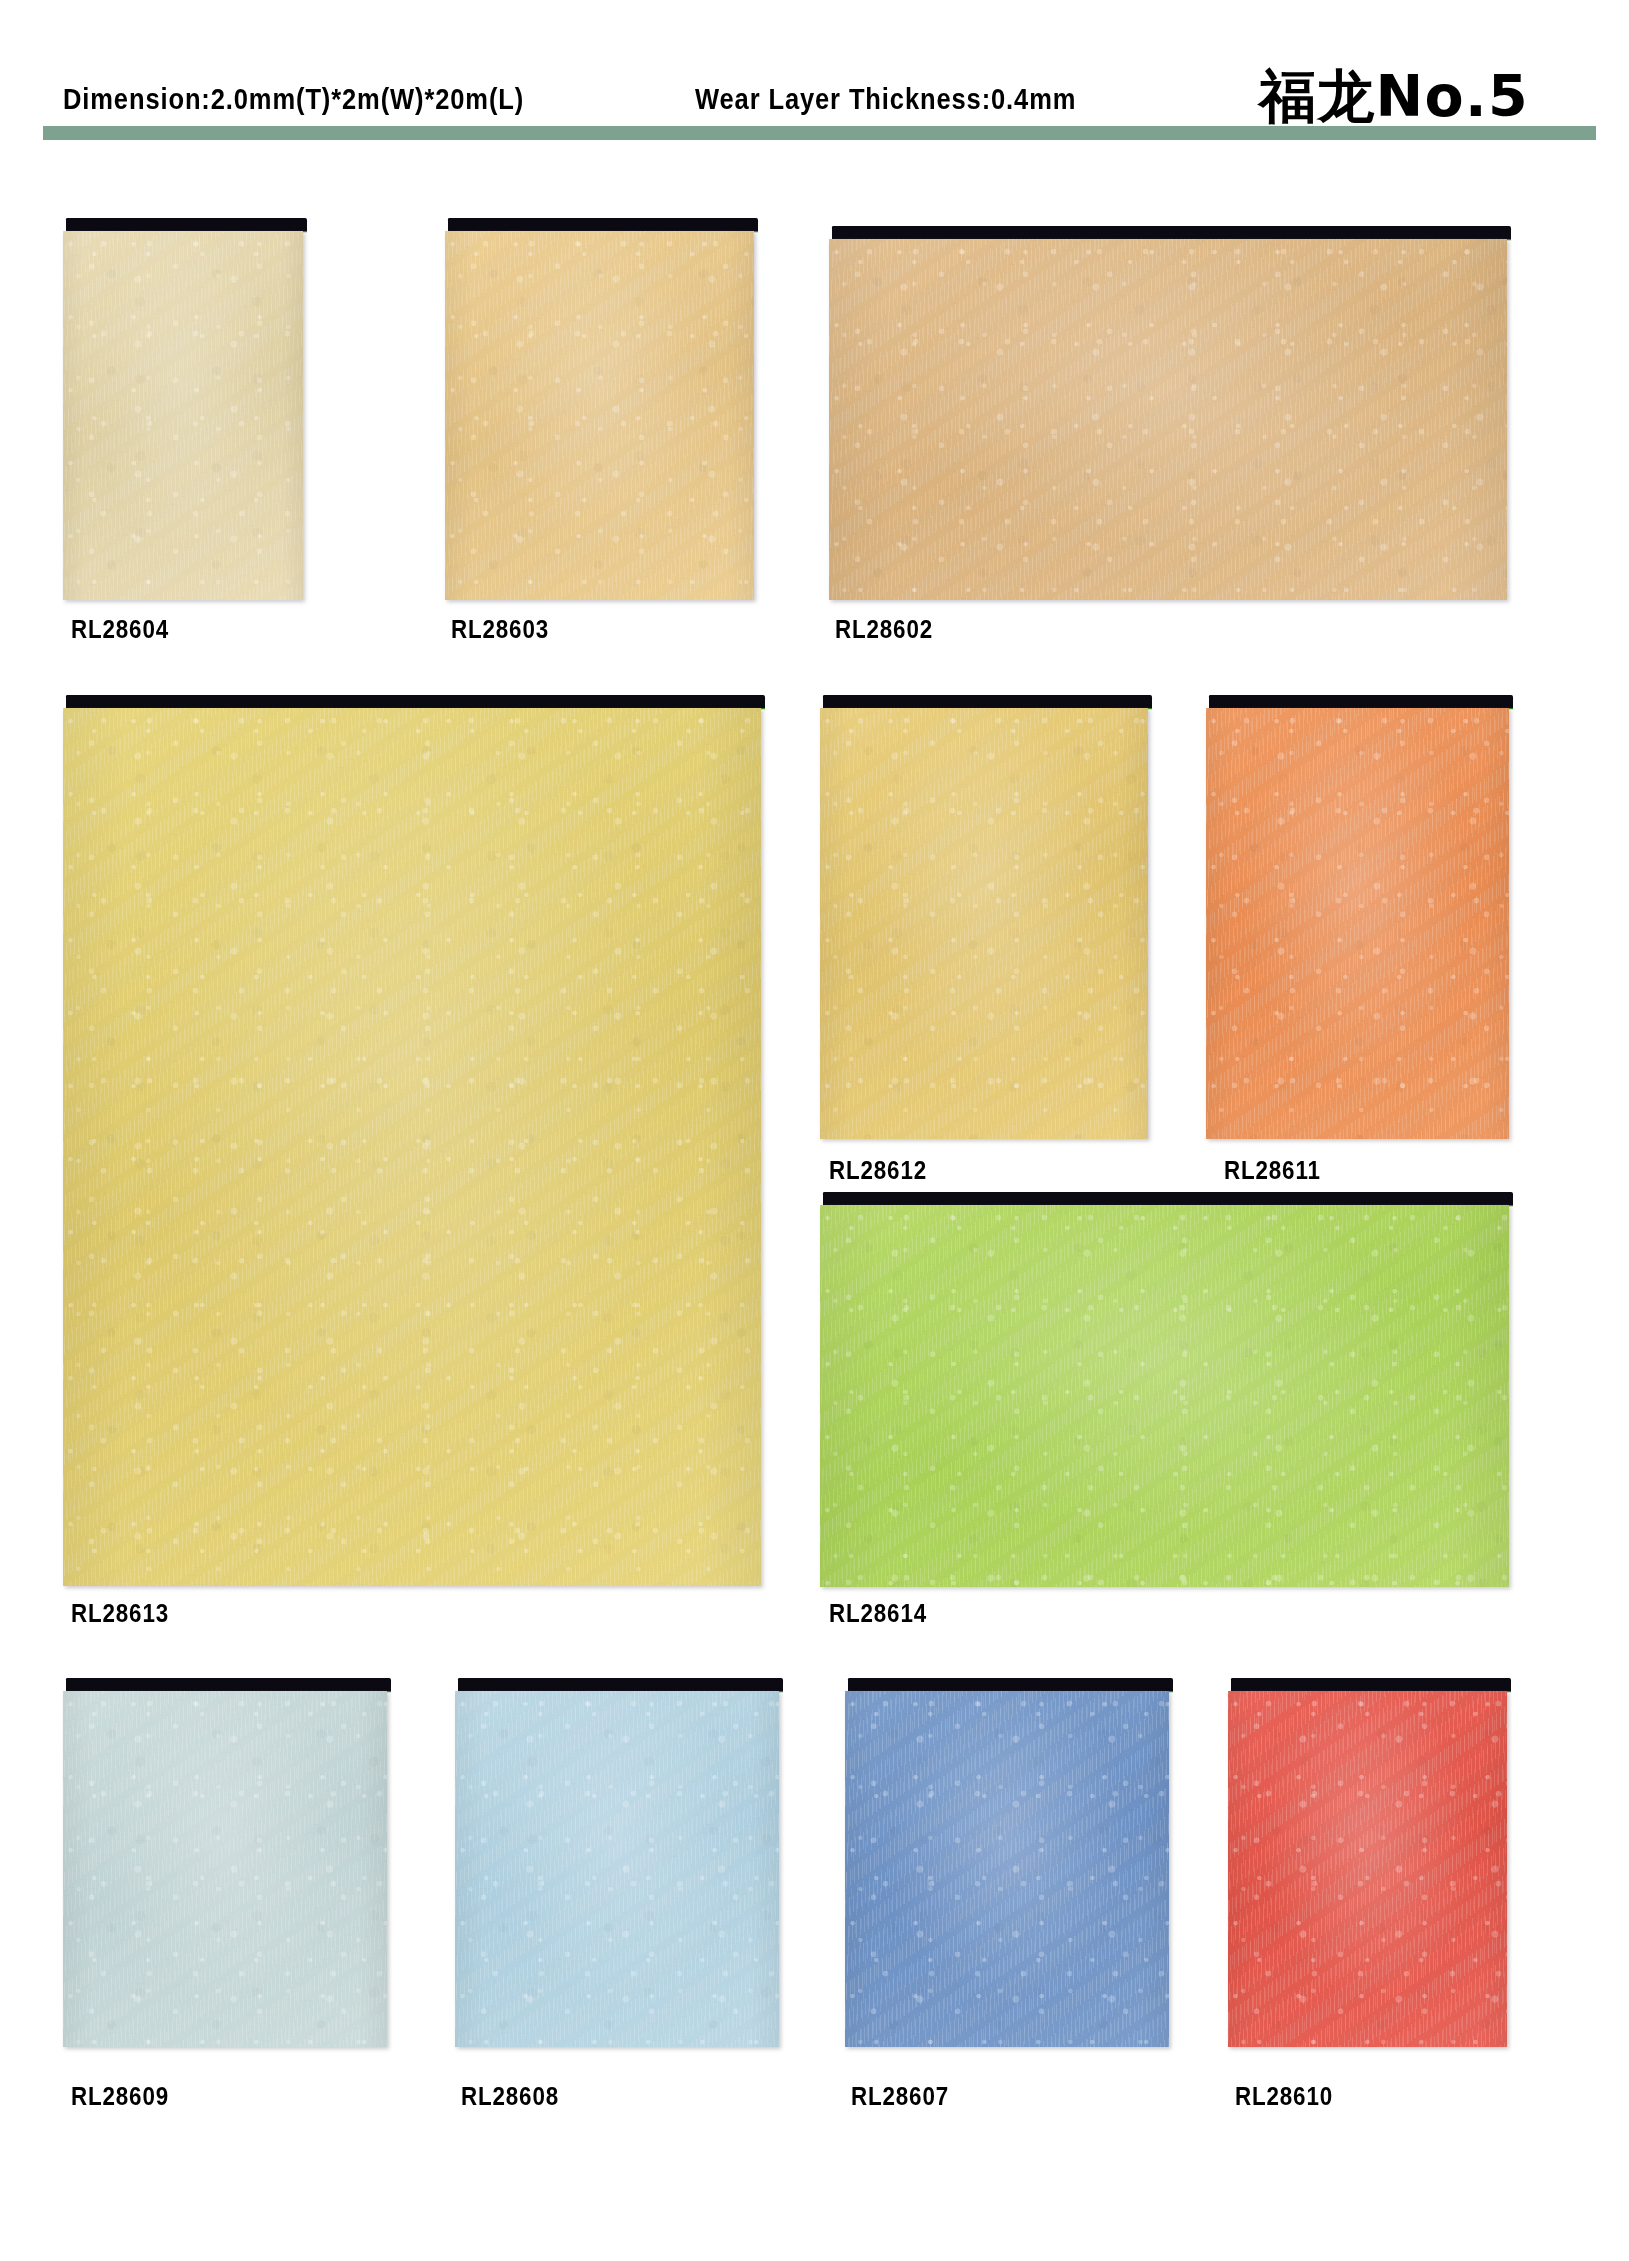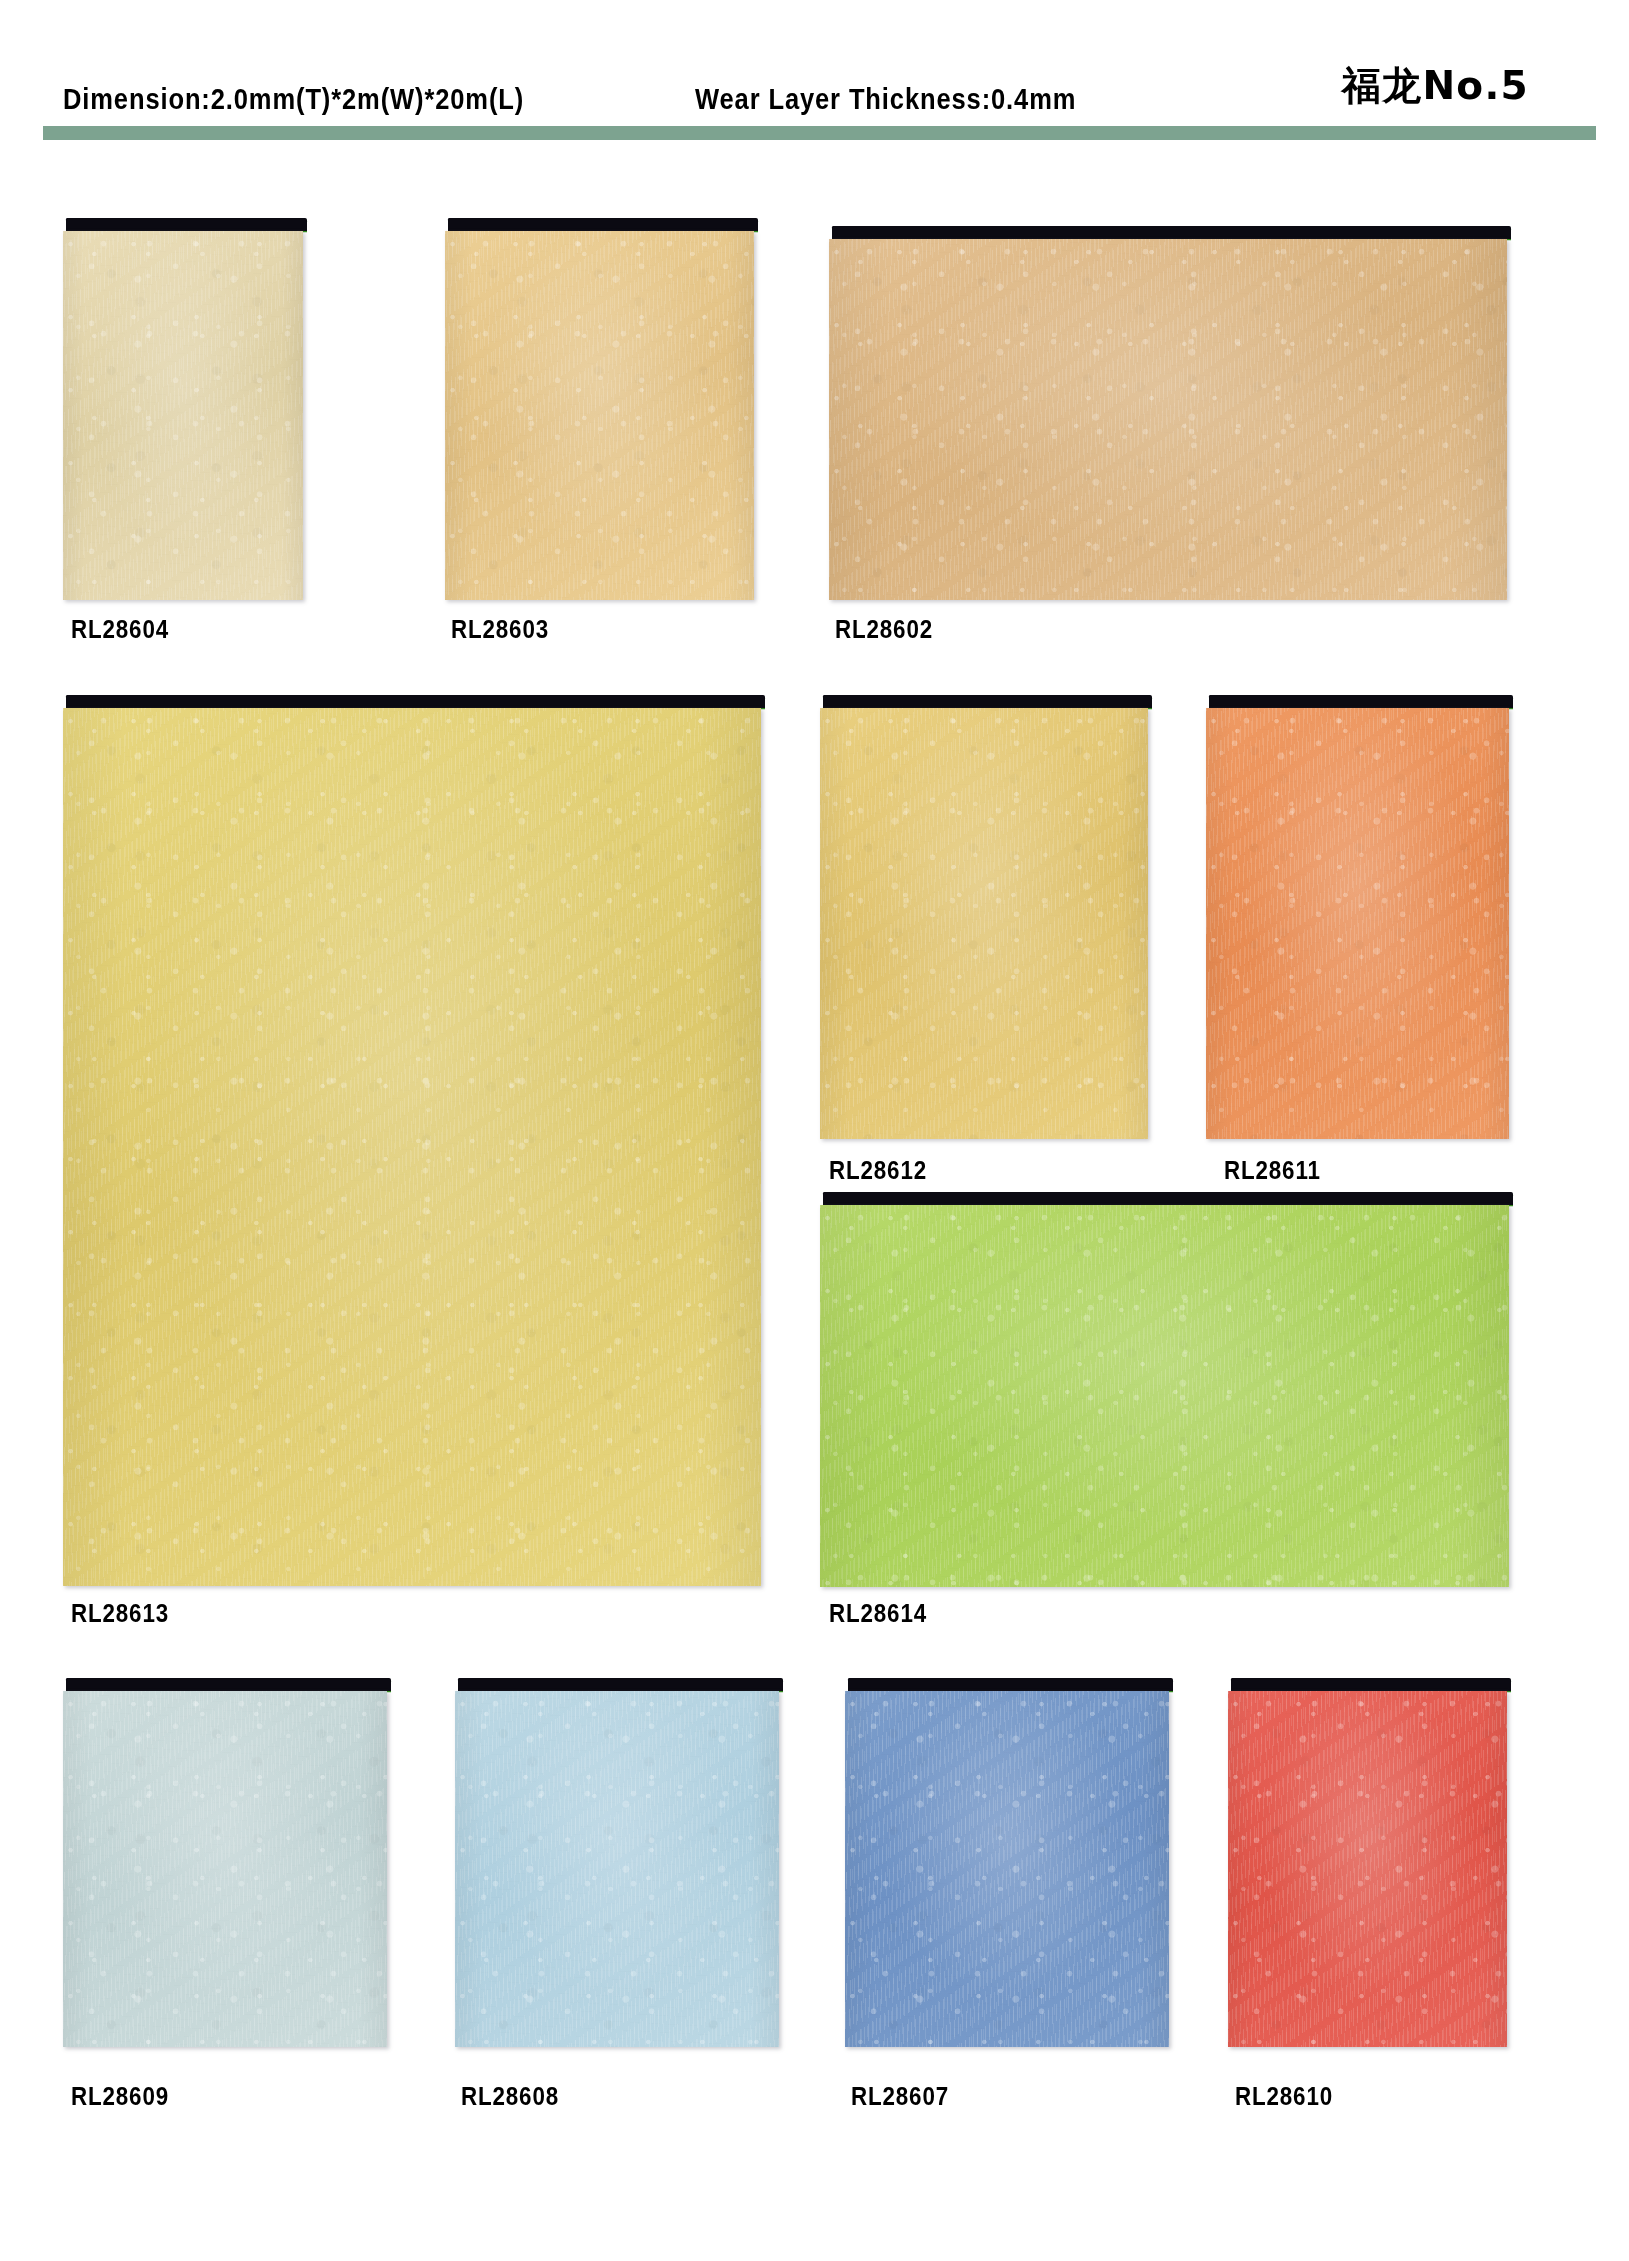--- a/index.html
+++ b/index.html
@@ -40,21 +40,21 @@
   }
   #wear-text {
     left: 695px;
     top: 83px;
     font-size: 29px;
   }
   #brand-logo {
     position: absolute;
     right: 35px;
     top: 59px;
-    font-size: 39px;
+    font-size: 57px;
     font-weight: bold;
     color: #000000;
     white-space: nowrap;
     letter-spacing: 1.3px;
     font-family: "DejaVu Sans", "Liberation Sans", sans-serif;
   }
   #header-rule {
     position: absolute;
     left: 43px;
     top: 126px;

